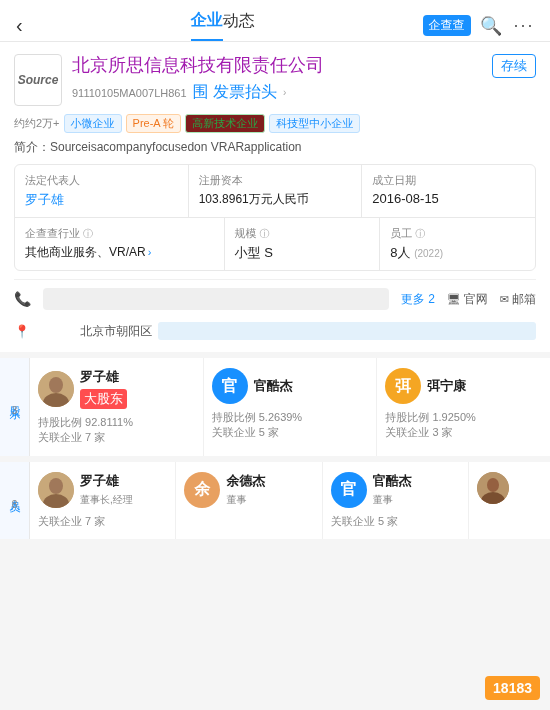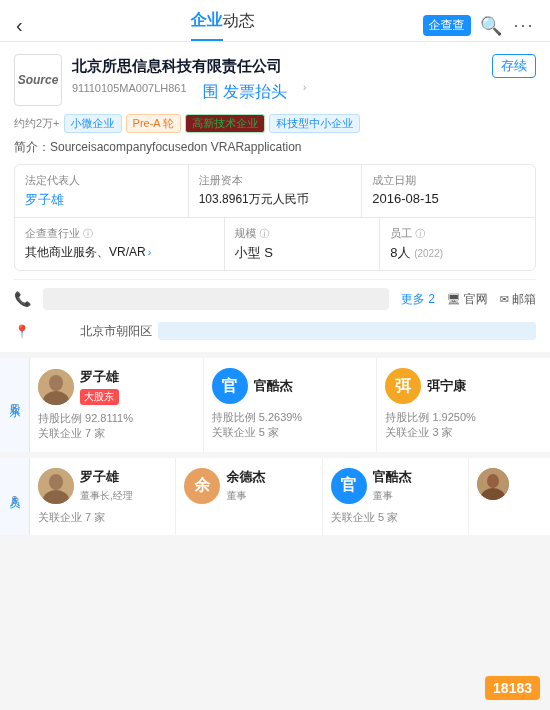--- a/index.html
+++ b/index.html
@@ -72,39 +72,40 @@
       font-style: italic;
       font-weight: bold;
     }
     .company-info { flex: 1; }
     .company-name-row {
       display: flex;
       align-items: center;
       justify-content: space-between;
     }
     .company-name {
-      font-size: 15px;
-      font-weight: 700;
-      color: #0f172a;
+      font-size: 18px;
+      font-weight: 400;
+      color: #a21caf;
       line-height: 1.3;
       flex: 1;
     }
     .save-btn {
       background: #fff;
       border: 1px solid #1890ff;
       color: #1890ff;
       border-radius: 4px;
       padding: 2px 8px;
       font-size: 13px;
       cursor: pointer;
       flex-shrink: 0;
     }
     .company-id-row {
       display: flex;
-      gap: 16px;
+      align-items: center;
+      gap: 6px;
       margin-top: 4px;
     }
     .company-id { font-size: 11px; color: #888; }
     .invoice-link { font-size: 16px; color: #1890ff; }
     .chevron-right { font-size: 10px; color: #aaa; }
 
     .company-meta {
       display: flex;
       align-items: center;
       gap: 4px;
@@ -269,21 +270,21 @@
       font-size: 16px;
       font-weight: bold;
       color: #fff;
       flex-shrink: 0;
     }
     .person-name-col { display: flex; flex-direction: column; gap: 3px; }
     .person-name { font-size: 13px; font-weight: 600; color: #222; }
     .badge-red {
       background: #ff4d4f;
       color: #fff;
-      font-size: 10px;
+      font-size: 13px;
       padding: 1px 4px;
       border-radius: 3px;
     }
     .person-detail { font-size: 11px; color: #888; line-height: 1.4; }
     .person-detail span { display: block; }
 
     
     .watermark {
       position: absolute;
       bottom: 10px;

